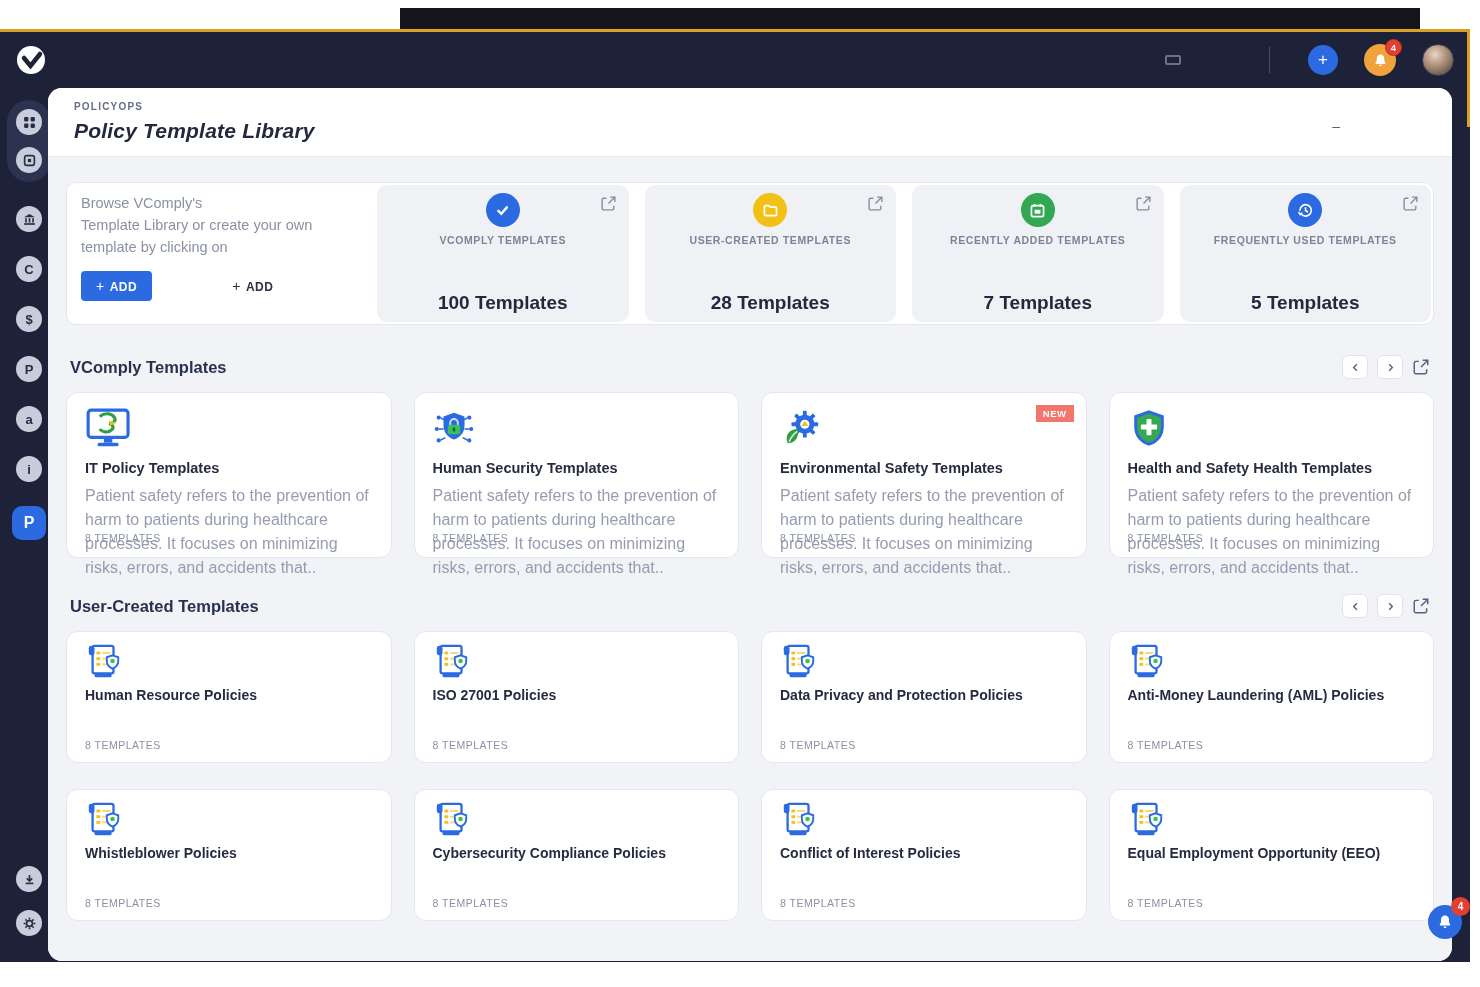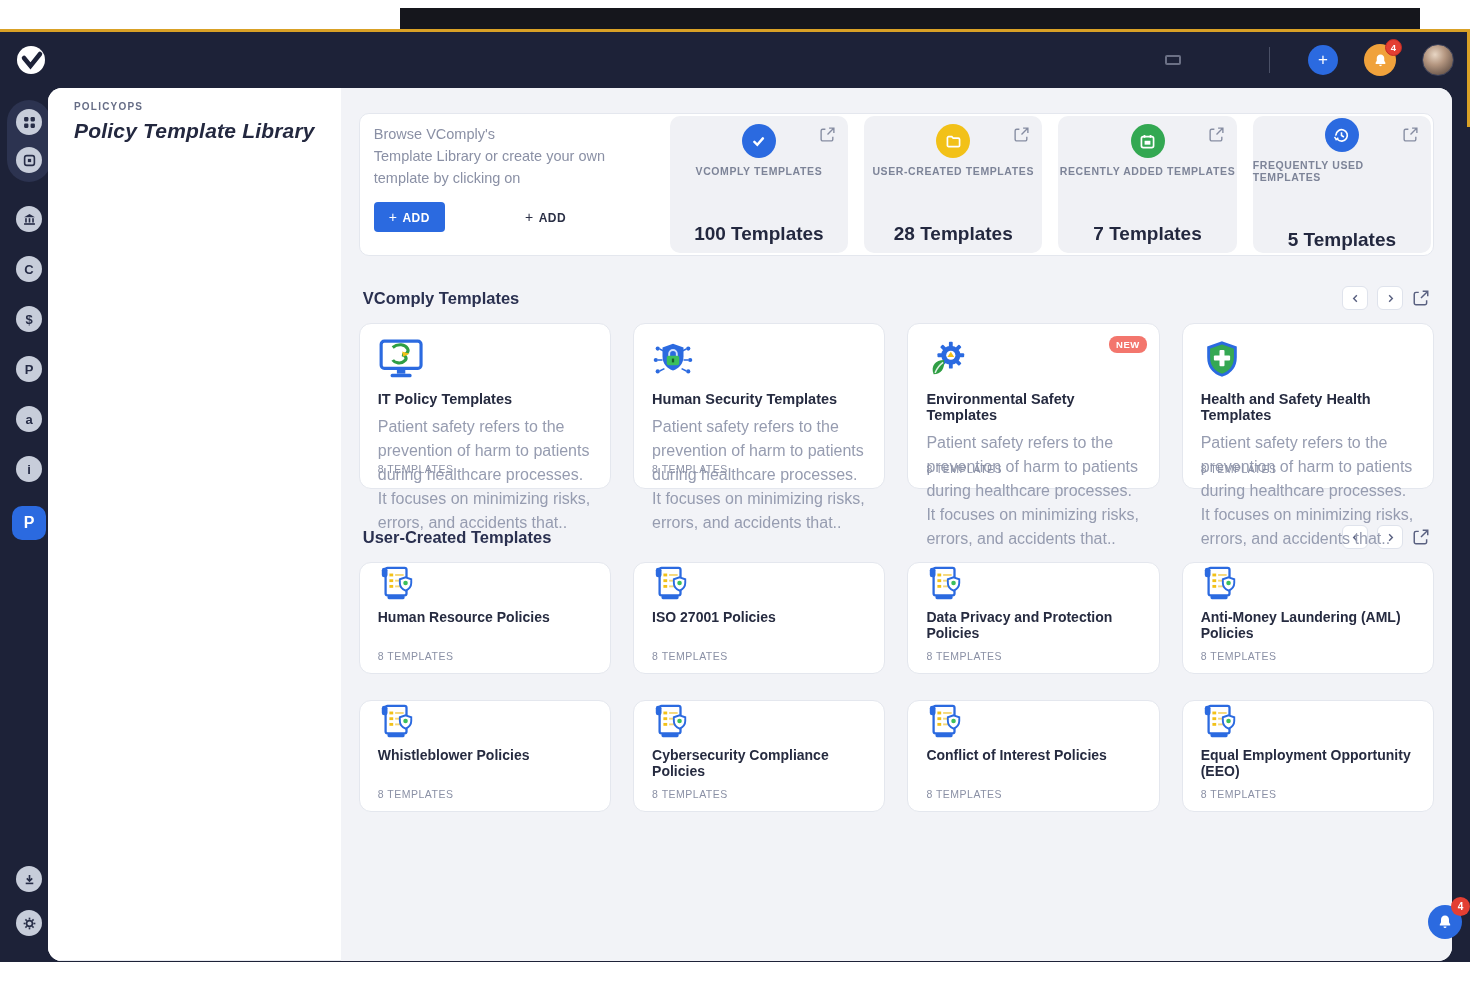--- a/index.html
+++ b/index.html
@@ -40,21 +40,21 @@
   .s-icon.spaced { margin-top:24px; }
   .s-icon svg { width:13px; height:13px; }
   .s-active { margin-top:24px; width:34px; height:34px; border-radius:10px; background:#2b6ae0;
     color:#fff; display:flex; align-items:center; justify-content:center; font-size:16px; font-weight:bold; cursor:pointer; }
   .side-spacer { flex:1; }
   .s-bottom { margin-bottom:0; }
   .s-gear { margin-top:18px; margin-bottom:26px; }
 
   
   .main-card { position:absolute; left:48px; top:56px; width:1404px; height:873px; background:#fff;
-    border-radius:14px; overflow:hidden; display:flex; flex-direction:row; }
+    border-radius:14px; overflow:hidden; display:flex; flex-direction:column; }
   .card-header { position:relative; padding:13px 26px 13px 26px; background:#fff;
     border-bottom:1px solid #e8eaf0; }
   .crumb { font-size:10px; font-weight:bold; letter-spacing:1.2px; color:#666d86; }
   .page-title { margin-top:7px; font-size:21px; font-weight:bold; color:#23283f; letter-spacing:.2px;font-style:italic; }
   .win-dash { position:absolute; right:112px; top:30px; color:#5b617a; font-size:14px; }
 
   .card-content { flex:1; background:#f2f3f7; padding:25px 18px 16px 18px; }
 
   
   .banner { background:#fff; border:1px solid #e4e7ee; border-radius:10px; height:143px;
@@ -91,25 +91,25 @@
   
   .tpl-grid { display:grid; grid-template-columns:repeat(4,1fr); gap:22px; }
   .tpl-card { position:relative; background:#fff; border:1px solid #e4e7ee; border-radius:12px;
     padding:15px 18px; height:166px; cursor:pointer; }
   .tpl-icon { height:42px; margin-bottom:10px; }
   .tpl-icon svg { height:42px; }
   .tpl-title { font-size:14.5px; font-weight:bold; color:#262b40; margin-bottom:8px; }
   .tpl-desc { font-size:16px; color:#969cb0; line-height:1.5; }
   .tpl-count { position:absolute; left:18px; bottom:13px; font-size:10.5px; color:#8a90a5; letter-spacing:.5px; }
   .badge-new { position:absolute; top:12px; right:12px; background:#f3766d; color:#fff; font-size:9.5px;
-    font-weight:bold; letter-spacing:.5px; padding:3px 7px; border-radius:8px; }
+    font-weight:bold; letter-spacing:.5px; padding:3px 7px; border-radius:0; }
 
   .user-grid { display:grid; grid-template-columns:repeat(4,1fr); gap:26px 22px; margin-top:0; }
   .user-card { position:relative; background:#fff; border:1px solid #e4e7ee; border-radius:12px;
-    padding:2px 18px; height:112px; cursor:pointer; }
+    padding:11px 18px; height:132px; cursor:pointer; }
   .user-icon { height:38px; margin-bottom:6px; }
   .user-icon svg { height:38px; }
   .user-title { font-size:14px; font-weight:bold; color:#262b40; }
   .user-count { position:absolute; left:18px; bottom:11px; font-size:10.5px; color:#8a90a5; letter-spacing:.5px; }
 
   
   .chat-bubble { position:absolute; left:1428px; top:905px; width:34px; height:34px; border-radius:50%;
     background:#2b6ae0; display:flex; align-items:center; justify-content:center; cursor:pointer; }
   .chat-badge { position:absolute; top:-8px; right:-8px; width:19px; height:19px; border-radius:50%;
     background:#e33f33; color:#fff; font-size:10px; font-weight:bold;

